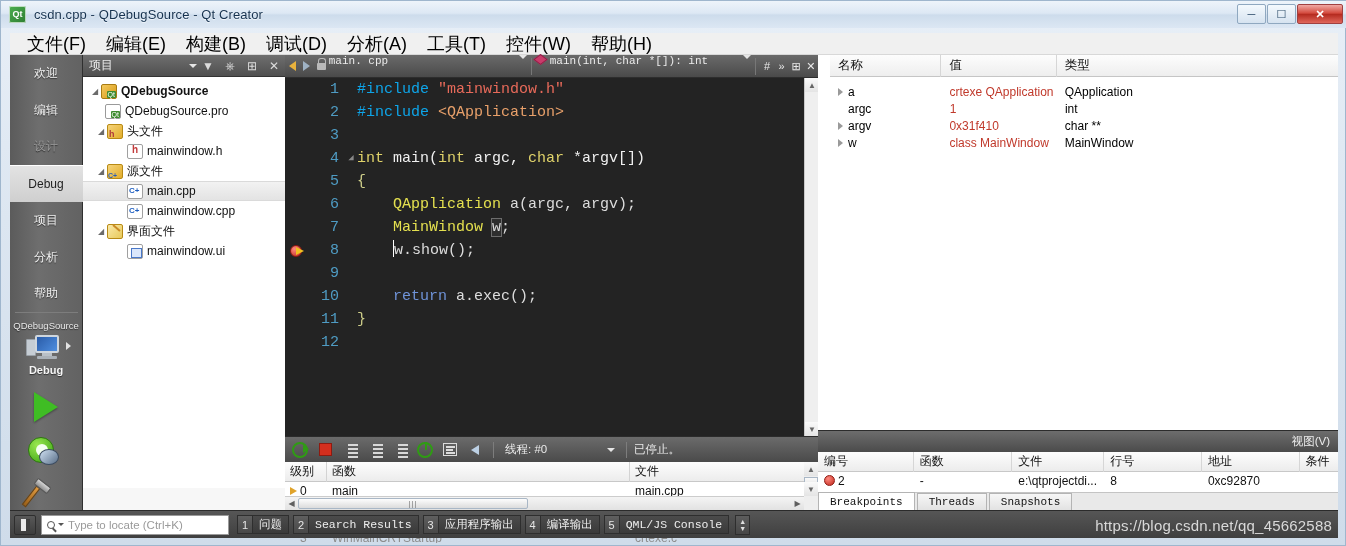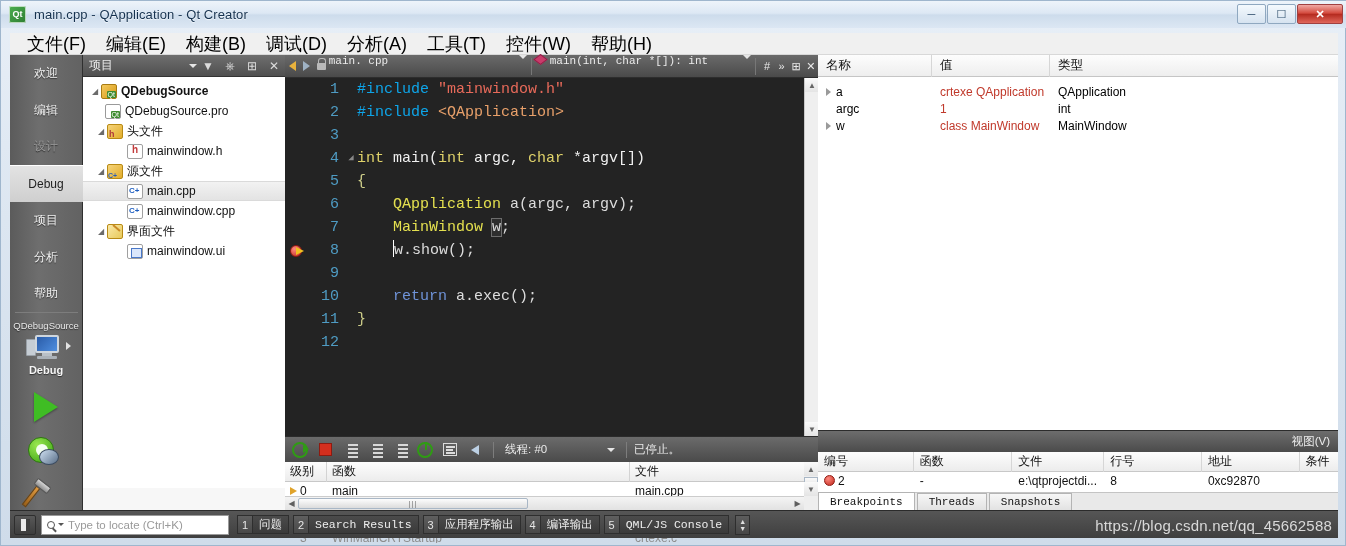--- a/index.html
+++ b/index.html
@@ -200,21 +200,21 @@
   .lvl-arrow { width:0;height:0;border-left:7px solid #e0a32a;border-top:4px solid transparent;border-bottom:4px solid transparent; margin-right:3px;}
   #stackscroll { position:absolute; right:0; top:407px; width:14px; height:48px; background:#eee;}
   #stack-hscroll { position:absolute; left:0; bottom:0; width:519px; height:14px;
      background:linear-gradient(#f4f4f4,#e2e2e2); border-top:1px solid #ccc; display:flex; align-items:center;}
   .hs-thumb { height:11px; background:linear-gradient(#fdfdfd,#dcdcdc); border:1px solid #a9b7c6; border-radius:2px;
      display:flex; align-items:center; justify-content:center; color:#7a7a7a; font-size:8px; letter-spacing:1px;}
   .hs-arrow { width:13px; text-align:center; color:#5f5f5f; font-size:8px; }
 
   
   #rightpanel { position:absolute; left:808px; top:0; width:520px; height:455px; background:#fff; }
-  #locals { position:absolute; left:0; top:0; width:520px; height:375px; background:#fff; }
+  #locals { position:absolute; left:0; top:0; width:520px; height:375px; background:#fff;padding-left:12px; }
   .lv-head { height:22px; background:linear-gradient(#fdfdfd,#eeeeee); border-bottom:1px solid #c5c5c5;
     display:flex; align-items:center; font-size:12.5px; color:#111;}
   .lv-head .c { border-right:1px solid #d6d6d6; height:22px; display:flex; align-items:center; padding-left:8px;}
   .lv-row { height:17px; display:flex; align-items:center; font-size:12px; }
   .lv-row .c { height:17px; display:flex; align-items:center; padding-left:8px; white-space:nowrap;}
   .exp-tri { width:0;height:0;border-left:5px solid #9a9a9a;border-top:4px solid transparent;border-bottom:4px solid transparent; margin-right:5px;}
   .val { color:#c0392b; }
   #rviewbar { position:absolute; left:0; top:375px; width:520px; height:22px;
      background:linear-gradient(to bottom,#6d6d6d,#4b4b4b); display:flex; align-items:center; justify-content:flex-end;
      color:#ededed; font-size:11.5px; padding-right:8px; border-top:1px solid #2c2c2c;}
@@ -257,21 +257,21 @@
   #watermark { position:absolute; right:6px; top:0; height:28px; display:flex; align-items:center;
     color:#d9d9d9; font-size:15px; letter-spacing:.2px; }
 </style>
 </head>
 <body>
 
 <div id="win">
 
   <div id="titlebar">
     <div class="tb-icon">Qt</div>
-    <div class="tb-text">main.cpp - QApplication - Qt Creator</div>
+    <div class="tb-text">csdn.cpp - QDebugSource - Qt Creator</div>
     <div id="tb-buttons">
       <div class="tb-btn">─</div>
       <div class="tb-btn">☐</div>
       <div class="tb-btn close">✕</div>
     </div>
   </div>
 
   <div id="menubar">
     <div class="menu-item">文件(F)</div>
     <div class="menu-item">编辑(E)</div>
@@ -605,20 +605,28 @@
           <div class="c" style="width:288px">QApplication</div>
         </div>
         <div class="lv-row">
           <div class="c" style="width:114px; padding-left:18px">argc</div>
           <div class="c val" style="width:118px">1</div>
           <div class="c" style="width:288px">int</div>
         </div>
         <div class="lv-row">
           <div class="c" style="width:114px">
               <span class="exp-tri"></span>
+              <span>argv</span>
+            </div>
+          <div class="c val" style="width:118px">0x31f410</div>
+          <div class="c" style="width:288px">char **</div>
+        </div>
+        <div class="lv-row">
+          <div class="c" style="width:114px">
+              <span class="exp-tri"></span>
               <span>w</span>
             </div>
           <div class="c val" style="width:118px">class MainWindow</div>
           <div class="c" style="width:288px">MainWindow</div>
         </div>
       </div>
 
       <div id="rviewbar">
         <span>视图(V)</span>
       </div>

